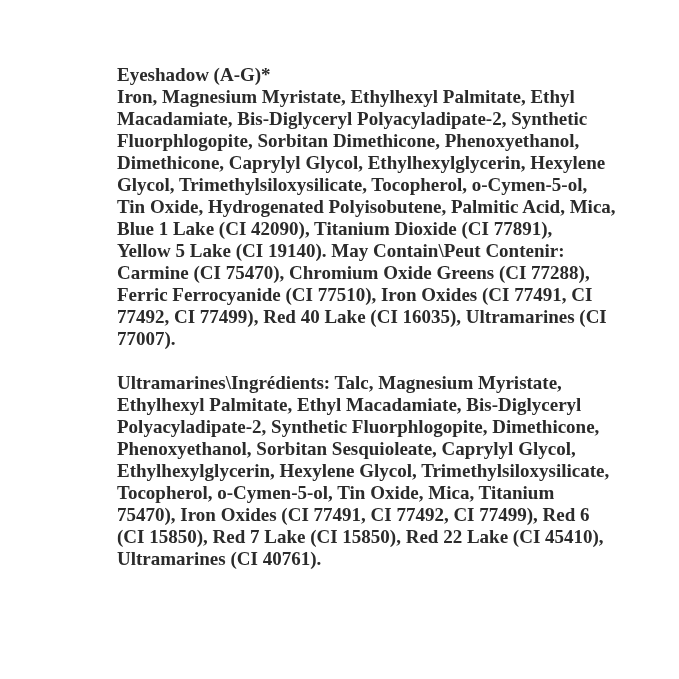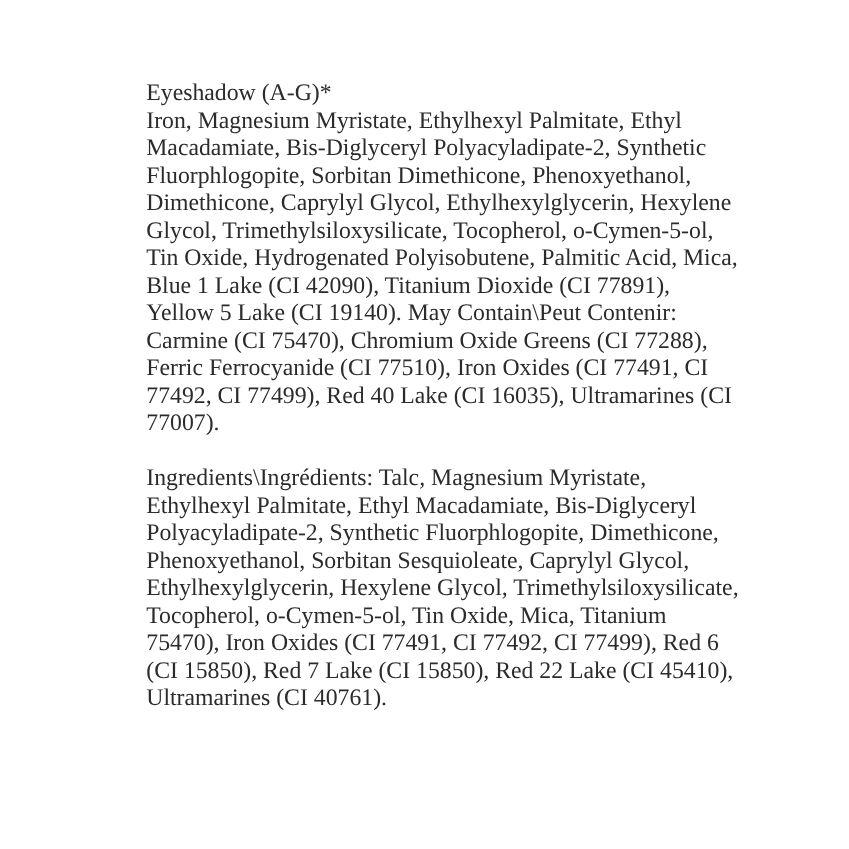--- a/index.html
+++ b/index.html
@@ -14,21 +14,21 @@
     overflow: hidden;
   }
   .label-block {
     position: absolute;
     left: 117px;
     top: 64px;
     font-family: "Liberation Serif", "DejaVu Serif", serif;
     font-size: 19px;
     line-height: 22px;
     color: #2b2b2b;
-    font-weight: 400;
+    font-weight: 700;
   }
   .line {
     white-space: pre;
     height: 22px;
   }
   .section-gap {
     height: 22px;
   }
 </style>
 </head>
@@ -48,21 +48,21 @@
     <div class="line">Yellow 5 Lake (CI 19140). May Contain\Peut Contenir:</div>
     <div class="line">Carmine (CI 75470), Chromium Oxide Greens (CI 77288),</div>
     <div class="line">Ferric Ferrocyanide (CI 77510), Iron Oxides (CI 77491, CI</div>
     <div class="line">77492, CI 77499), Red 40 Lake (CI 16035), Ultramarines (CI</div>
     <div class="line">77007).</div>
   </div>
 
   <div class="section-gap"></div>
 
   <div class="section">
-    <div class="line">Ingredients\Ingrédients: Talc, Magnesium Myristate,</div>
+    <div class="line">Ultramarines\Ingrédients: Talc, Magnesium Myristate,</div>
     <div class="line">Ethylhexyl Palmitate, Ethyl Macadamiate, Bis-Diglyceryl</div>
     <div class="line">Polyacyladipate-2, Synthetic Fluorphlogopite, Dimethicone,</div>
     <div class="line">Phenoxyethanol, Sorbitan Sesquioleate, Caprylyl Glycol,</div>
     <div class="line">Ethylhexylglycerin, Hexylene Glycol, Trimethylsiloxysilicate,</div>
     <div class="line">Tocopherol, o-Cymen-5-ol, Tin Oxide, Mica, Titanium</div>
     <div class="line">75470), Iron Oxides (CI 77491, CI 77492, CI 77499), Red 6</div>
     <div class="line">(CI 15850), Red 7 Lake (CI 15850), Red 22 Lake (CI 45410),</div>
     <div class="line">Ultramarines (CI 40761).</div>
   </div>
 

